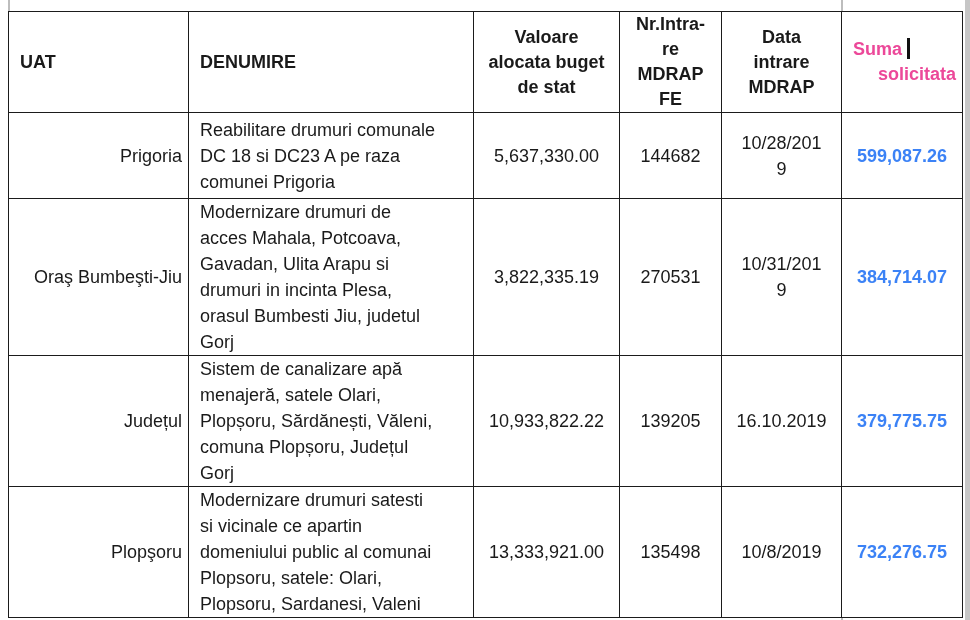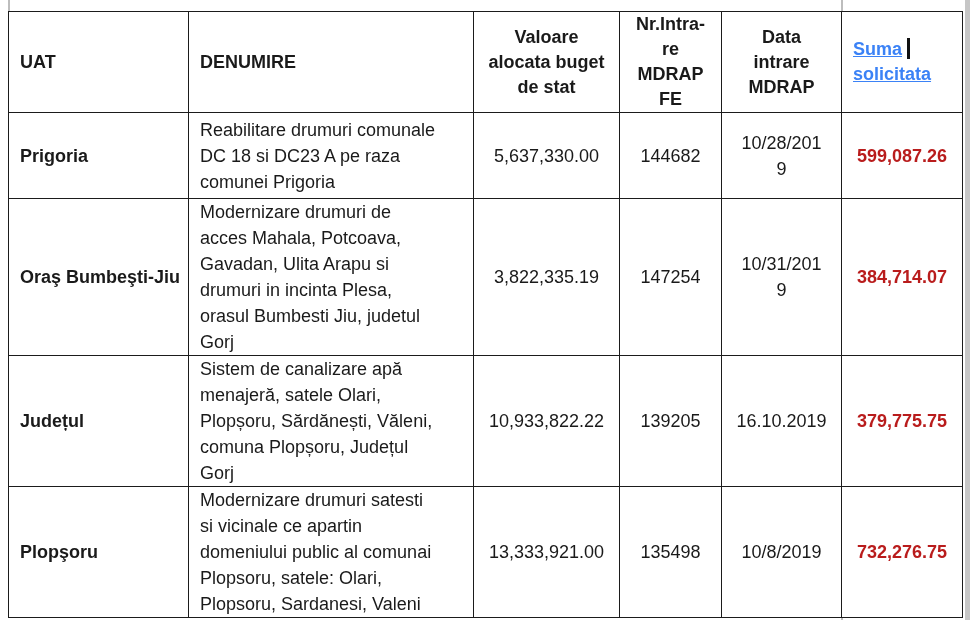--- a/index.html
+++ b/index.html
@@ -59,25 +59,25 @@
   
   tr.hrow { height: 101px; }
   tr.r0 { height: 86px; }
   tr.r1 { height: 154px; }
   tr.r2 { height: 131px; }
   tr.r3 { height: 129px; }
 
   .al { text-align: left; padding-left: 11px; padding-right: 6px; }
   .ac { text-align: center; padding-left: 4px; padding-right: 4px; }
   .prewrap { white-space: pre-line; }
-  .bold { font-weight: bold; }
-  .red  { color: #b91c1c; font-weight: bold; }
+  .bold { font-weight: normal; text-align: right; }
+  .red  { color: #3b82f6; font-weight: bold; }
 
-  .suma-head { color: #3b82f6; font-weight: bold; text-decoration: underline; }
-  .suma-line { display: block; }
+  .suma-head { color: #ec4899; font-weight: bold; }
+  .suma-line { display: block; text-align: right; }
   .caret {
     display: inline-block;
     width: 2.5px;
     height: 21px;
     background: #111111;
     margin-left: 5px;
     vertical-align: text-bottom;
   }
 </style>
 </head>
@@ -133,21 +133,21 @@
       </tr>
       <tr class="r1">
         <td class="al bold">Oraş Bumbeşti-Jiu</td>
         <td class="al prewrap">Modernizare drumuri de
 acces Mahala, Potcoava,
 Gavadan, Ulita Arapu si
 drumuri in incinta Plesa,
 orasul Bumbesti Jiu, judetul
 Gorj</td>
         <td class="ac">3,822,335.19</td>
-        <td class="ac">147254</td>
+        <td class="ac">270531</td>
         <td class="ac prewrap">10/31/201
 9</td>
         <td class="ac red">384,714.07</td>
       </tr>
       <tr class="r2">
         <td class="al bold">Județul</td>
         <td class="al prewrap">Sistem de canalizare apă
 menajeră, satele Olari,
 Plopșoru, Sărdănești, Văleni,
 comuna Plopșoru, Județul

